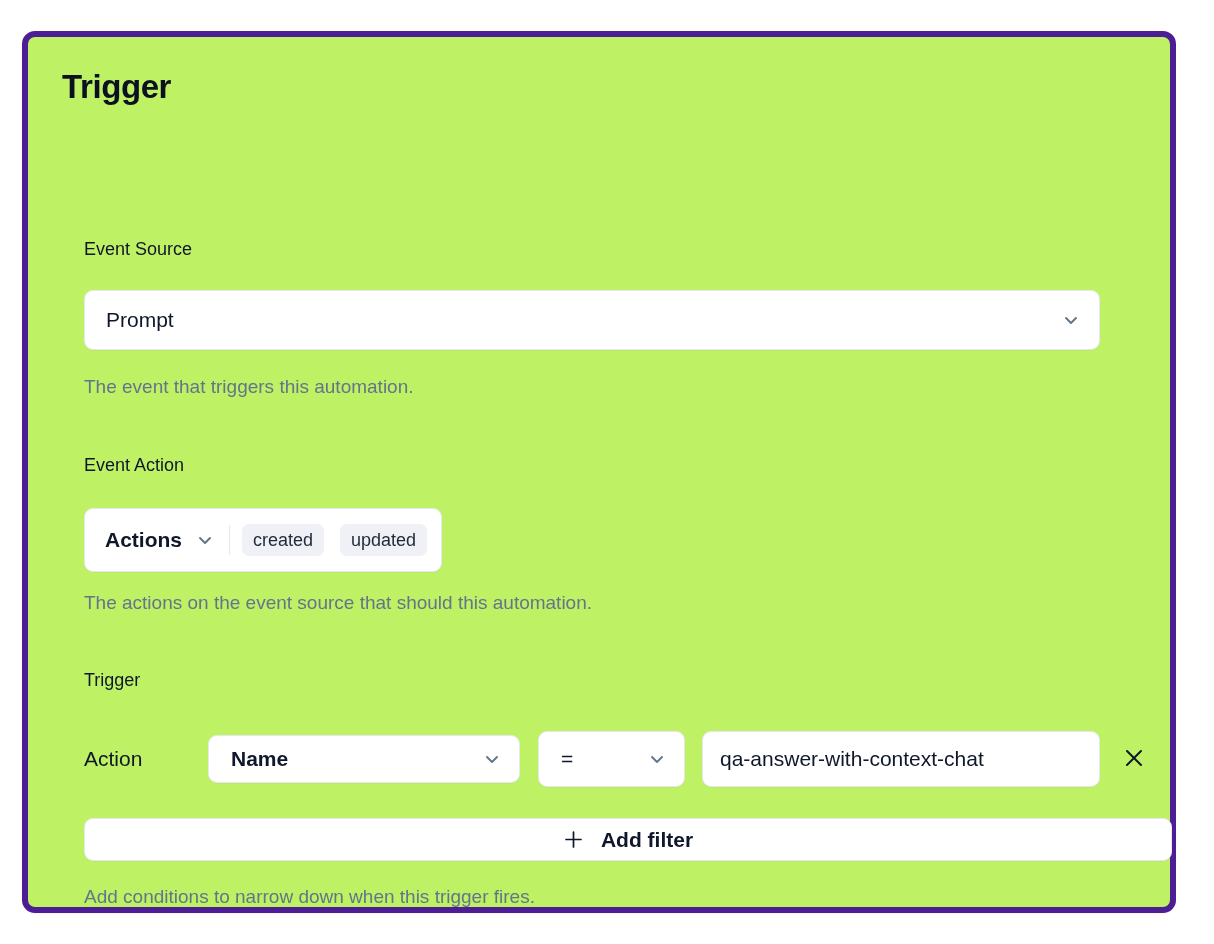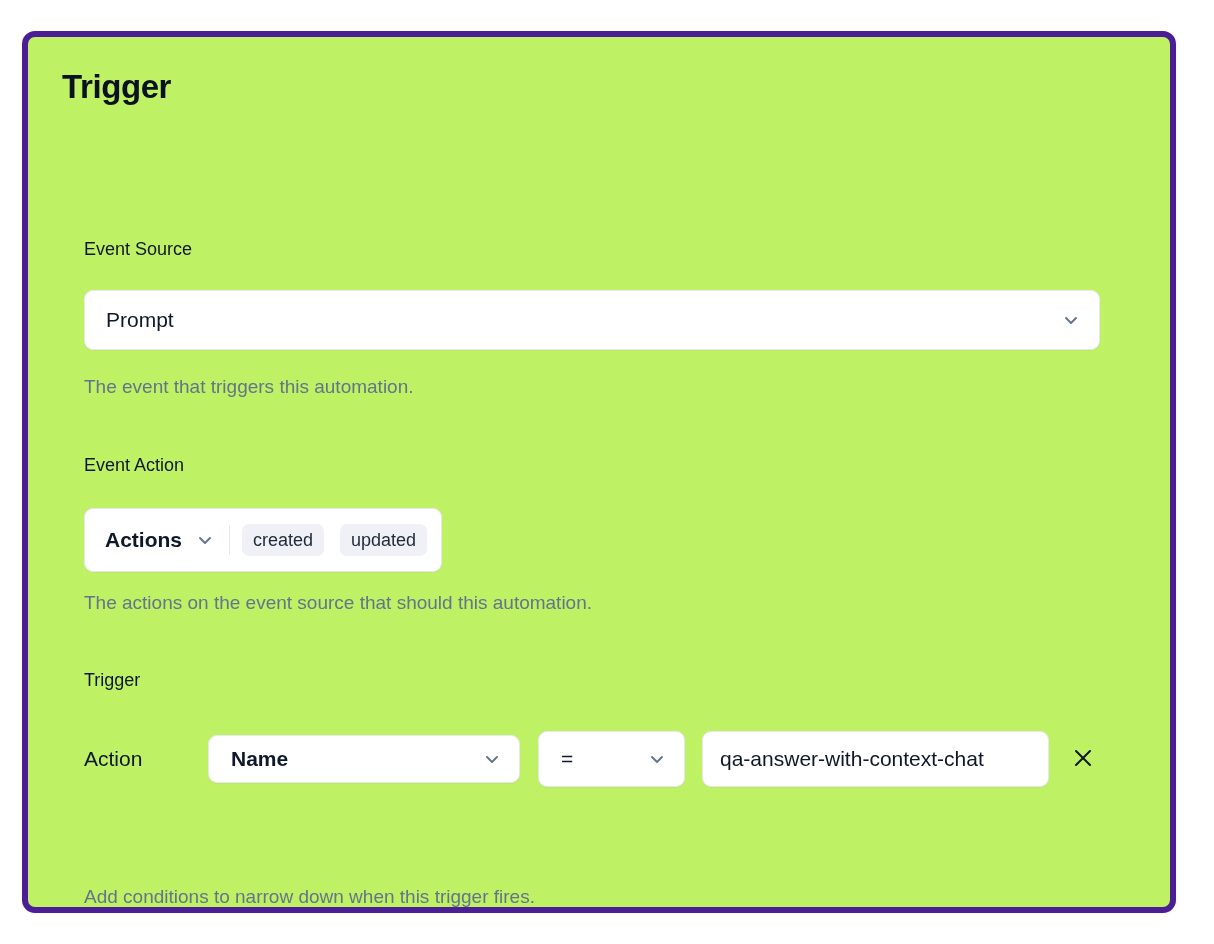--- a/index.html
+++ b/index.html
@@ -158,21 +158,21 @@
   .filter-op-select {
     width: 147px;
     height: 56px;
     flex: none;
     margin-left: 18px;
     padding: 0 17px 0 22px;
     justify-content: space-between;
   }
   .filter-op-value { font-size: 21px; color: #0f172a; }
   .filter-value-input {
-    width: 347px;
+    width: 398px;
     height: 56px;
     flex: none;
     margin-left: 17px;
     padding: 0 16px 0 17px;
   }
   .filter-value-text {
     font-size: 21px;
     color: #0f172a;
     white-space: nowrap;
     overflow: hidden;
@@ -286,16 +286,25 @@
     <button class="remove-filter-btn">
       <span>
         <svg width="22" height="22" viewBox="0 0 22 22" fill="none" stroke="#0f172a" stroke-width="2" stroke-linecap="round">
             <line x1="4" y1="4" x2="18" y2="18"></line>
             <line x1="18" y1="4" x2="4" y2="18"></line>
           </svg>
       </span>
     </button>
   </div>
 
+  <div class="control add-filter-btn">
+    <span class="plus-icon">
+      <svg width="21" height="21" viewBox="0 0 21 21" fill="none" stroke="#0f172a" stroke-width="1.7" stroke-linecap="round">
+          <line x1="10.5" y1="3" x2="10.5" y2="18"></line>
+          <line x1="3" y1="10.5" x2="18" y2="10.5"></line>
+        </svg>
+    </span>
+    <span class="add-filter-text">Add filter</span>
+  </div>
 
   <div class="field-help filter-help">Add conditions to narrow down when this trigger fires.</div>
 
 </div>
 
 </body></html>

